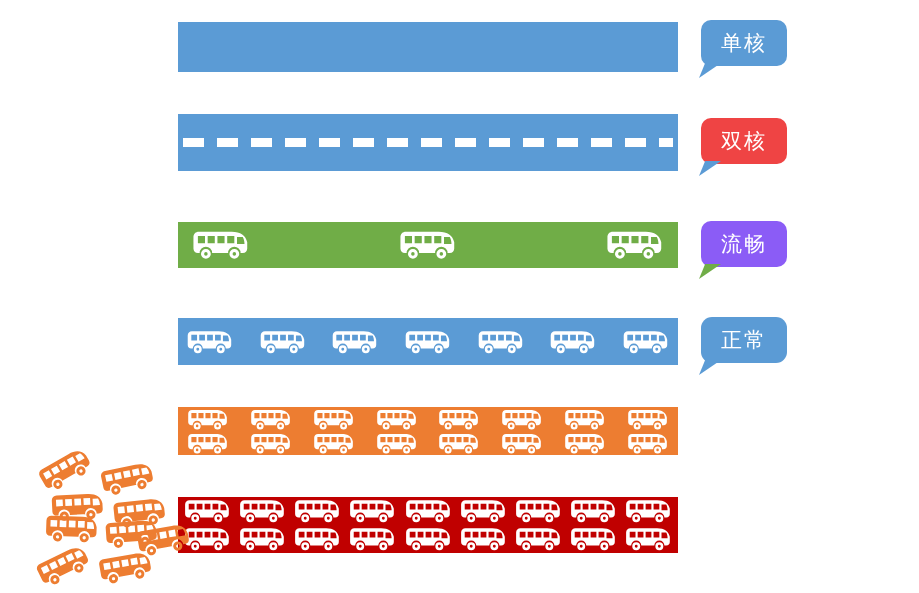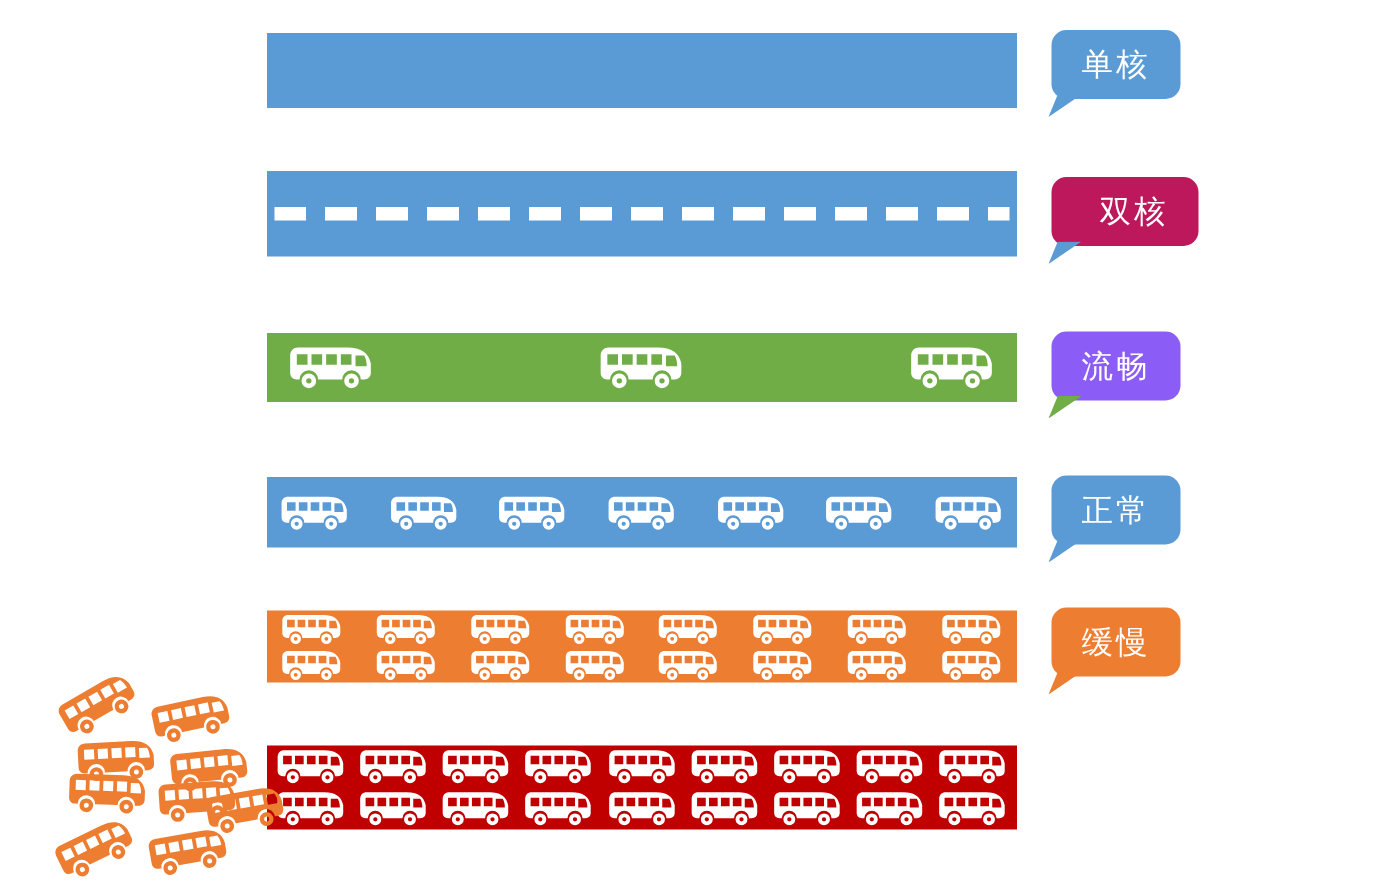--- a/index.html
+++ b/index.html
@@ -234,36 +234,32 @@
             <use href="#bus-shape"></use>
           </svg>
         </div>
       </div>
   </div>
 
   <div class="bubble" id="bubble-0" style="background: rgb(91, 155, 213);">
     <span>单核</span>
     <span class="tail" style="background: rgb(91, 155, 213);"></span>
   </div>
-  <div class="bubble" id="bubble-1" style="background: #be185d; padding-left: 12px;">
+  <div class="bubble" id="bubble-1" style="background: #ef4444;">
     <span>双核</span>
     <span class="tail" style="background: rgb(91, 155, 213);"></span>
   </div>
   <div class="bubble" id="bubble-2" style="background: #8b5cf6;">
     <span>流畅</span>
     <span class="tail" style="background: rgb(112, 173, 71);"></span>
   </div>
-  <div class="bubble" id="bubble-3" style="background: rgb(91, 155, 213);">
+  <div class="bubble" id="bubble-3" style="background: rgb(91, 155, 213); border-radius: 11px;">
     <span>正常</span>
     <span class="tail" style="background: rgb(91, 155, 213);"></span>
   </div>
-  <div class="bubble" id="bubble-4" style="background: rgb(237, 125, 49);">
-    <span>缓慢</span>
-    <span class="tail" style="background: rgb(237, 125, 49);"></span>
-  </div>
 
   <div id="queue">
       <svg viewBox="0 0 64 36" class="bus queue-bus" style="left: 38px; top: 455px; transform: rotate(-30deg); fill: rgb(237, 125, 49);">
         <use href="#bus-shape"></use>
       </svg>
       <svg viewBox="0 0 64 36" class="bus queue-bus" style="left: 100px; top: 464px; transform: rotate(-12deg); fill: rgb(237, 125, 49);">
         <use href="#bus-shape"></use>
       </svg>
       <svg viewBox="0 0 64 36" class="bus queue-bus" style="left: 50px; top: 492px; transform: rotate(-3deg); fill: rgb(237, 125, 49);">
         <use href="#bus-shape"></use>

